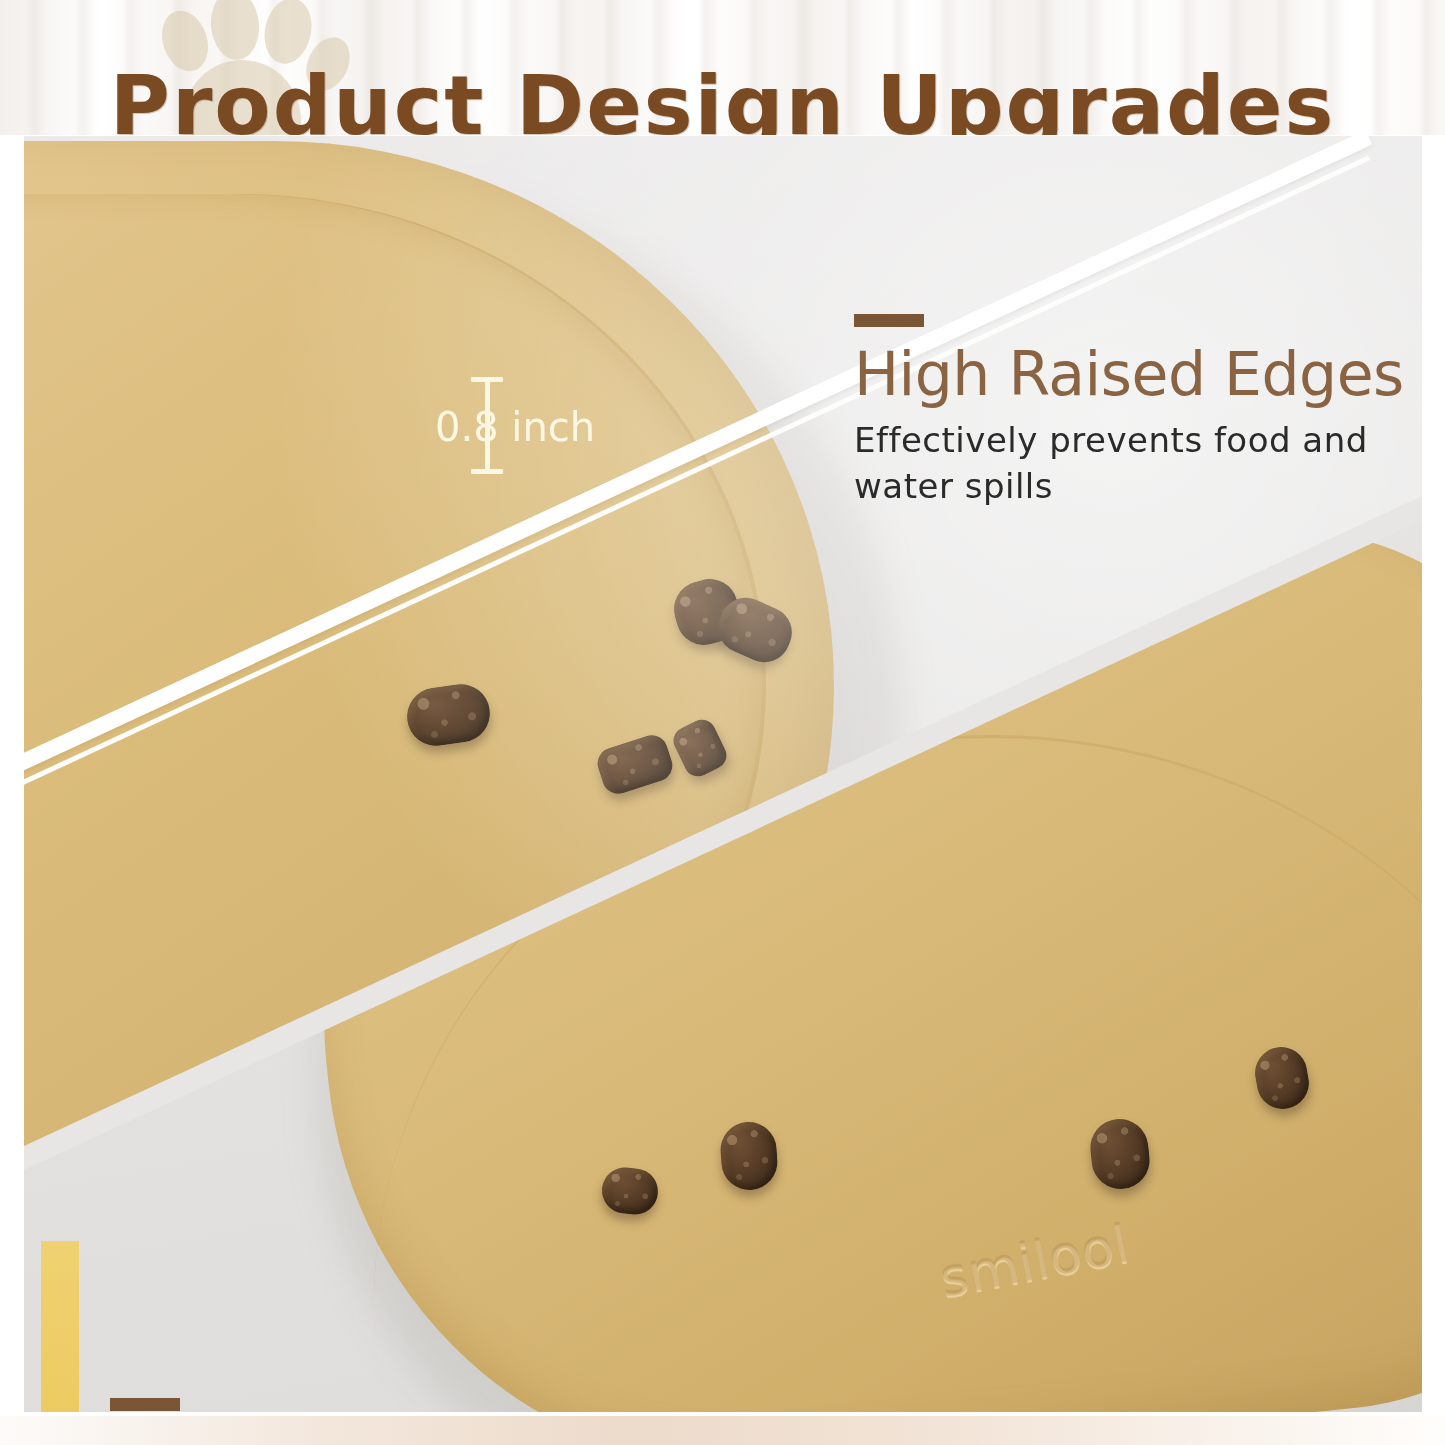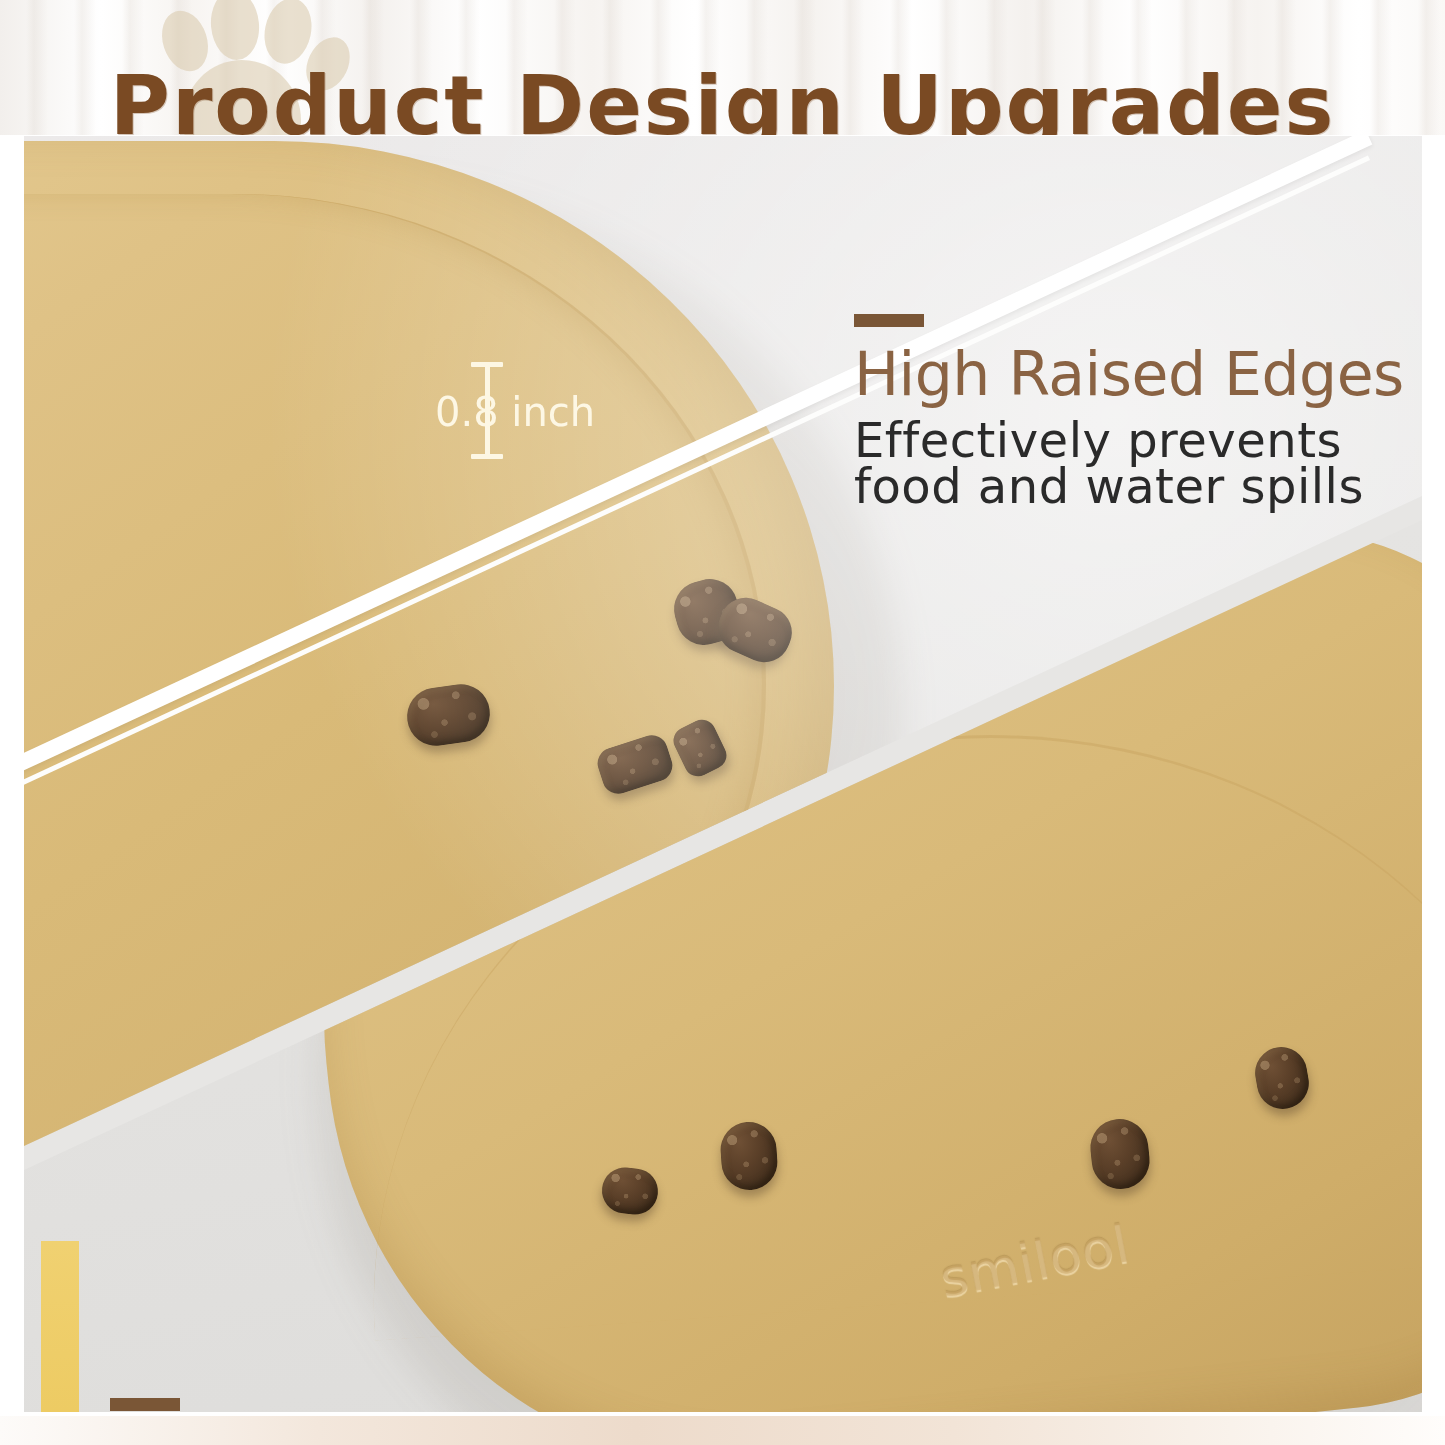--- a/index.html
+++ b/index.html
@@ -233,21 +233,21 @@
       radial-gradient(circle at 22% 25%, rgba(205,175,135,0.42) 0 7%, rgba(0,0,0,0) 8%),
       radial-gradient(circle at 62% 18%, rgba(205,175,135,0.34) 0 5%, rgba(0,0,0,0) 6%),
       radial-gradient(circle at 44% 62%, rgba(200,168,128,0.30) 0 5%, rgba(0,0,0,0) 6%),
       radial-gradient(circle at 78% 58%, rgba(195,162,122,0.28) 0 5%, rgba(0,0,0,0) 6%),
       radial-gradient(circle at 30% 80%, rgba(190,158,118,0.26) 0 4%, rgba(0,0,0,0) 5%);
   }
 
   
   .measure {
     position: absolute;
-    left: 411px; top: 220px;
+    left: 411px; top: 235px;
     width: 150px; height: 115px;
     pointer-events: none;
   }
   .measure .cap {
     position: absolute;
     left: 36px;
     width: 32px; height: 5px;
     background: #fdf7e4;
     border-radius: 1px;
   }
@@ -286,21 +286,21 @@
     font-family: "DejaVu Sans", sans-serif;
     font-size: 60px;
     line-height: 66px;
     font-weight: normal;
     letter-spacing: -0.5px;
     white-space: nowrap;
   }
   .feat-sub {
     color: #2a2a2a;
     font-family: "DejaVu Sans", sans-serif;
-    font-size: 48px;
+    font-size: 34px;
     line-height: 46px;
     letter-spacing: 0.5px;
     margin-top: 10px;
   }
 
   #feature-edges { left: 810px; top: 178px; }
   #feature-floor { left: 66px;  top: 1262px; }
 
   
   .accent-bar {

